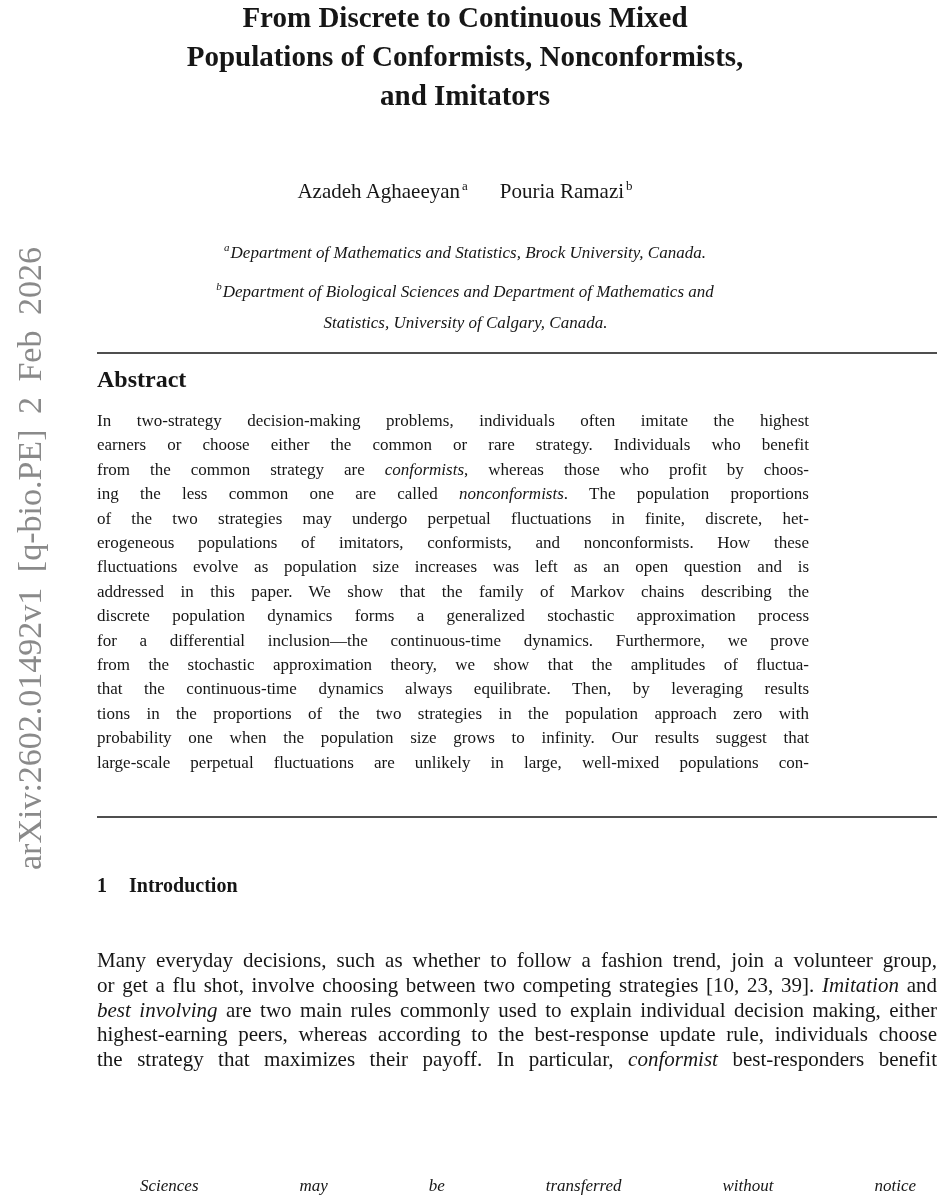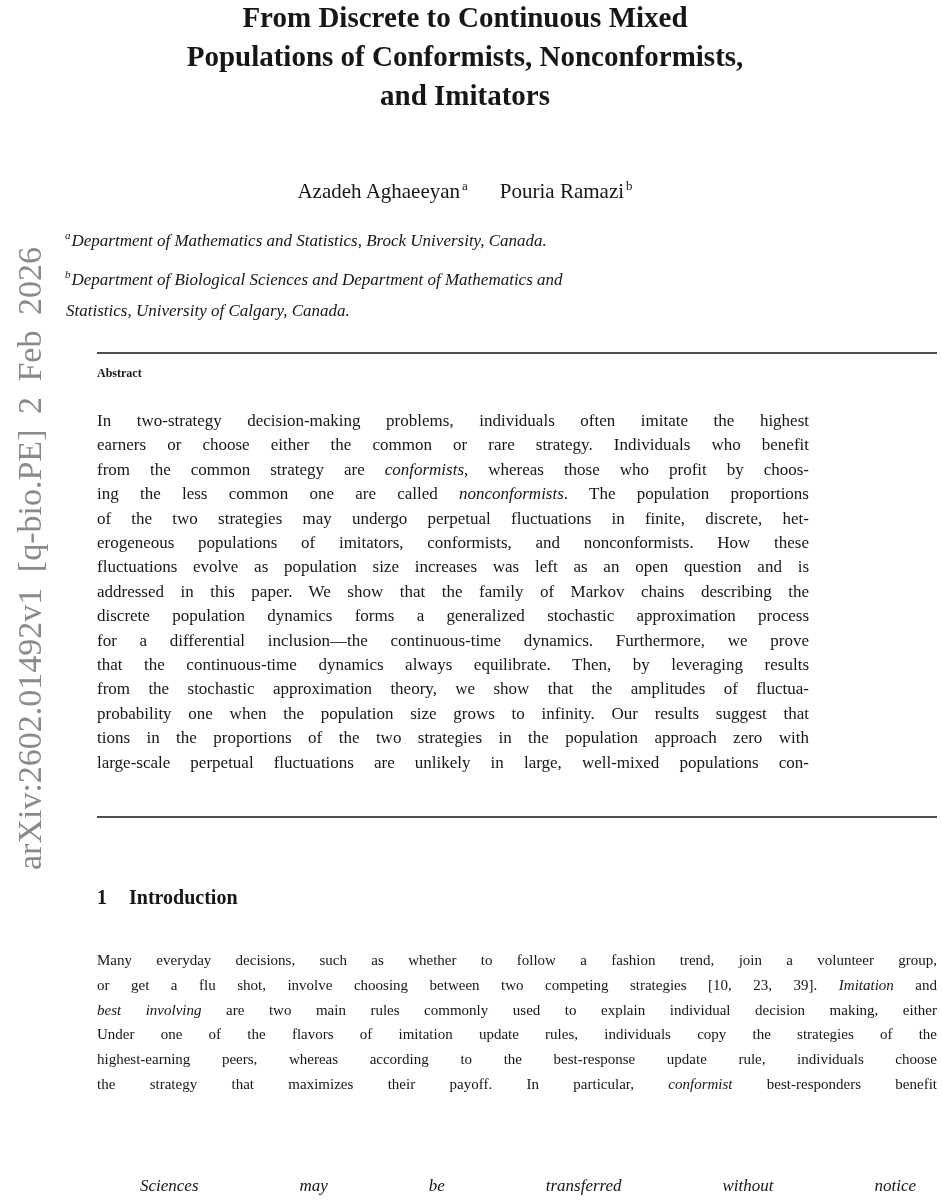--- a/index.html
+++ b/index.html
@@ -20,42 +20,42 @@
     position:absolute; left:65px; top:-2px; width:800px;
     text-align:center; font-weight:bold; font-size:29px; line-height:39px;
   }
   .authors {
     position:absolute; left:65px; top:172px; width:800px;
     text-align:center; font-size:21px; line-height:27px;
   }
   .author + .author { margin-left:32px; }
   .author sup { font-size:13px; margin-left:2px; }
   .affils {
-    position:absolute; left:65px; top:222px; width:800px;
-    font-style:italic; font-size:17px; line-height:26px;
+    position:absolute; left:65px; top:234px; width:800px;
+    text-align:center; font-style:italic; font-size:17px; line-height:26px;
   }
   .affil-line:nth-child(2) { margin-top:7px; }
   .affil-line sup { font-size:11px; margin-right:1px; }
   
   .rule { position:absolute; left:97px; width:840px; height:2px; background:#4f4f4f; }
   .rule-top { top:352px; }
   .rule-bottom { top:816px; }
   
-  .abstract-heading { position:absolute; left:97px; top:366px; font-size:12px; font-weight:bold; }
+  .abstract-heading { position:absolute; left:97px; top:366px; font-size:24px; font-weight:bold; }
   .abstract-body {
     position:absolute; left:97px; top:409px; width:712px;
     font-size:17px; line-height:24.4px;
   }
   .jline { text-align:justify; text-align-last:justify; text-justify:inter-word; }
   
-  .section-heading { position:absolute; left:97px; top:874px; font-size:20px; font-weight:bold;margin-top:12px; }
+  .section-heading { position:absolute; left:97px; top:874px; font-size:20px; font-weight:bold; }
   .section-title { margin-left:22px; }
   .intro-body {
     position:absolute; left:97px; top:948px; width:840px;
-    font-size:15px; line-height:24.8px;
+    font-size:21px; line-height:24.8px;
   }
   
   .footer {
     position:absolute; left:140px; top:1176px; width:776px;
     font-style:italic; font-size:17px;
     text-align:justify; text-align-last:justify;
   }
   i { }
 </style>
 </head>
@@ -87,37 +87,36 @@
       <div class="jline">In two-strategy decision-making problems, individuals often imitate the highest</div>
       <div class="jline">earners or choose either the common or rare strategy. Individuals who benefit</div>
       <div class="jline">from the common strategy are <i>conformists</i>, whereas those who profit by choos-</div>
       <div class="jline">ing the less common one are called <i>nonconformists</i>. The population proportions</div>
       <div class="jline">of the two strategies may undergo perpetual fluctuations in finite, discrete, het-</div>
       <div class="jline">erogeneous populations of imitators, conformists, and nonconformists. How these</div>
       <div class="jline">fluctuations evolve as population size increases was left as an open question and is</div>
       <div class="jline">addressed in this paper. We show that the family of Markov chains describing the</div>
       <div class="jline">discrete population dynamics forms a generalized stochastic approximation process</div>
       <div class="jline">for a differential inclusion—the continuous-time dynamics. Furthermore, we prove</div>
+      <div class="jline">from the stochastic approximation theory, we show that the amplitudes of fluctua-</div>
       <div class="jline">that the continuous-time dynamics always equilibrate. Then, by leveraging results</div>
-      <div class="jline">from the stochastic approximation theory, we show that the amplitudes of fluctua-</div>
+      <div class="jline">tions in the proportions of the two strategies in the population approach zero with</div>
       <div class="jline">probability one when the population size grows to infinity. Our results suggest that</div>
-      <div class="jline">tions in the proportions of the two strategies in the population approach zero with</div>
       <div class="jline">large-scale perpetual fluctuations are unlikely in large, well-mixed populations con-</div>
     </div>
 
   <div class="rule rule-bottom"></div>
 
   <div class="section-heading">
     <span class="section-number">1</span><span class="section-title">Introduction</span>
   </div>
 
   <div class="intro-body">
       <div class="jline">Many everyday decisions, such as whether to follow a fashion trend, join a volunteer group,</div>
       <div class="jline">or get a flu shot, involve choosing between two competing strategies [10, 23, 39]. <i>Imitation</i> and</div>
       <div class="jline"><i>best involving</i> are two main rules commonly used to explain individual decision making, either</div>
-      <div class="jline">Under one of the flavors of imitation update rules, individuals copy the strategies of the</div>
       <div class="jline">highest-earning peers, whereas according to the best-response update rule, individuals choose</div>
       <div class="jline">the strategy that maximizes their payoff. In particular, <i>conformist</i> best-responders benefit</div>
     </div>
 
   <div class="footer">Sciences may be transferred without notice</div>
 
 </div>
 
 </body></html>

